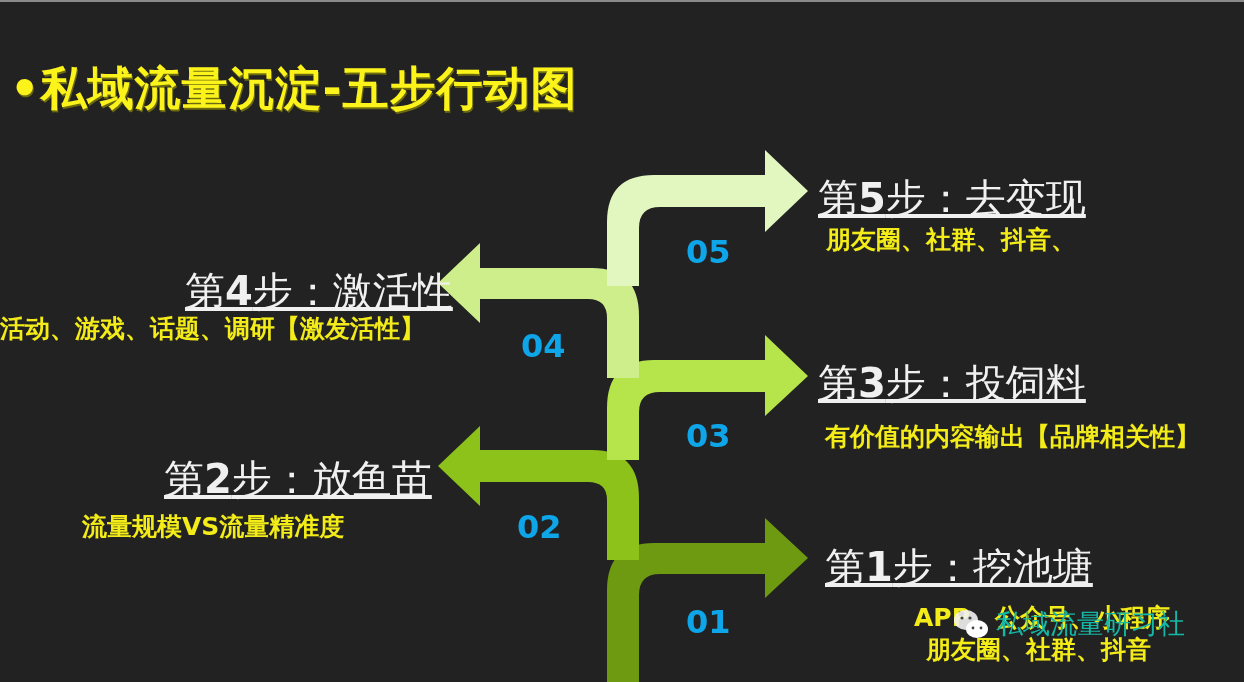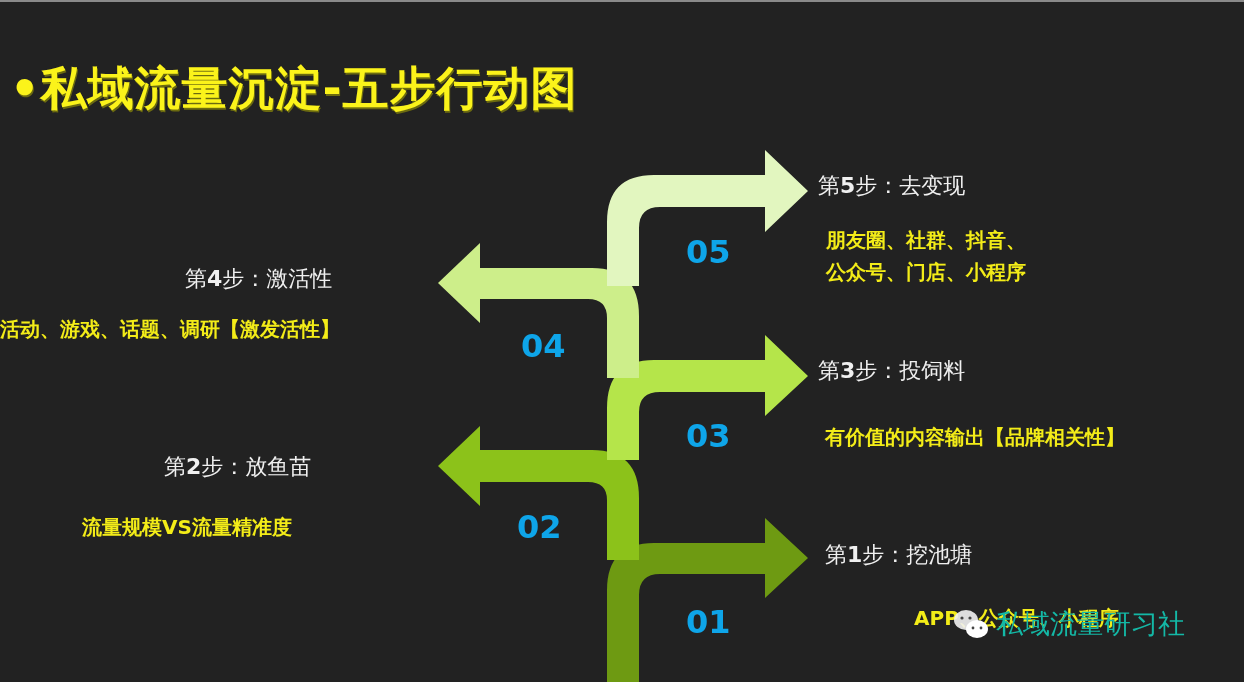--- a/index.html
+++ b/index.html
@@ -16,25 +16,25 @@
     letter-spacing: 1px; white-space: nowrap;
     text-shadow: 1px 2px 0 #6b6a10;
     margin-left: 8px;
   }
   svg.diagram { position: absolute; left: 0; top: 0; }
   .num {
     position: absolute; color: #0ea5e9; font-weight: bold; font-size: 32px;
     font-family: "DejaVu Sans", sans-serif;
   }
   .step-title {
-    position: absolute; color: #f0f0f0; font-size: 22px; white-space: nowrap;
+    position: absolute; color: #f0f0f0; font-size: 40px; white-space: nowrap; text-decoration: underline;
   }
   .step-title .b { font-weight: bold; }
   .step-desc {
-    position: absolute; color: #f3ec18; font-size: 20px; font-weight: bold;
+    position: absolute; color: #f3ec18; font-size: 25px; font-weight: bold;
     white-space: nowrap; line-height: 32px;
   }
   .watermark {
     position: absolute; left: 952px; top: 606px; display: flex; align-items: center;
     color: #14b8a6; font-size: 27px; white-space: nowrap;
   }
   .watermark .wm-icon { width: 38px; height: 34px; margin-right: 6px; }
 </style>
 </head>
 <body>
@@ -76,21 +76,20 @@
 <div class="num" style="left:521px; top:327px;">04</div>
 <div class="num" style="left:686px; top:417px;">03</div>
 <div class="num" style="left:517px; top:508px;">02</div>
 <div class="num" style="left:686px; top:603px;">01</div>
 
 <div class="step-title" style="left:818px; top:171px;">
   <span>第</span><span class="b">5</span><span>步：去变现</span>
 </div>
 <div class="step-desc" style="left:826px; top:224px;">
   <div>朋友圈、社群、抖音、</div>
-  <div>公众号、门店、小程序</div>
 </div>
 
 <div class="step-title" style="left:185px; top:264px;text-align:right;">
   <span>第</span><span class="b">4</span><span>步：激活性</span>
 </div>
 <div class="step-desc" style="left:0px; top:313px;">
   <div>活动、游戏、话题、调研【激发活性】</div>
 </div>
 
 <div class="step-title" style="left:818px; top:356px;">
@@ -105,20 +104,21 @@
 </div>
 <div class="step-desc" style="left:82px; top:511px;">
   <div>流量规模VS流量精准度</div>
 </div>
 
 <div class="step-title" style="left:825px; top:540px;">
   <span>第</span><span class="b">1</span><span>步：挖池塘</span>
 </div>
 <div class="step-desc" style="left:914px; top:602px;">
   <div>APP、公众号、小程序</div>
+  <div style="margin-left:12px;">朋友圈、社群、抖音</div>
 </div>
 
 <div class="watermark">
   <svg class="wm-icon" viewBox="0 0 38 34">
     <ellipse cx="14" cy="13" rx="12" ry="10" fill="#f2f2f2" opacity="0.9"></ellipse>
     <ellipse cx="25" cy="22" rx="11" ry="9" fill="#ffffff"></ellipse>
     <circle cx="10" cy="11" r="1.6" fill="#444"></circle>
       <circle cx="18" cy="11" r="1.6" fill="#444"></circle>
     <circle cx="21" cy="21" r="1.4" fill="#444"></circle>
       <circle cx="29" cy="21" r="1.4" fill="#444"></circle>

